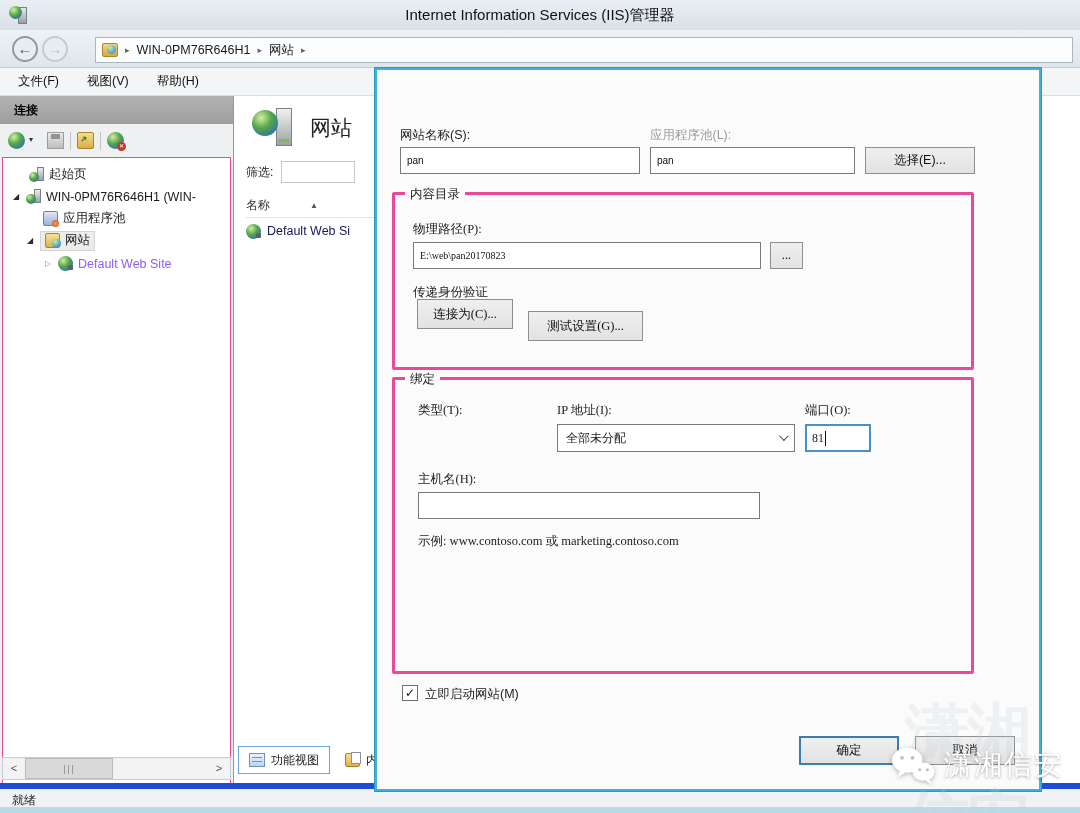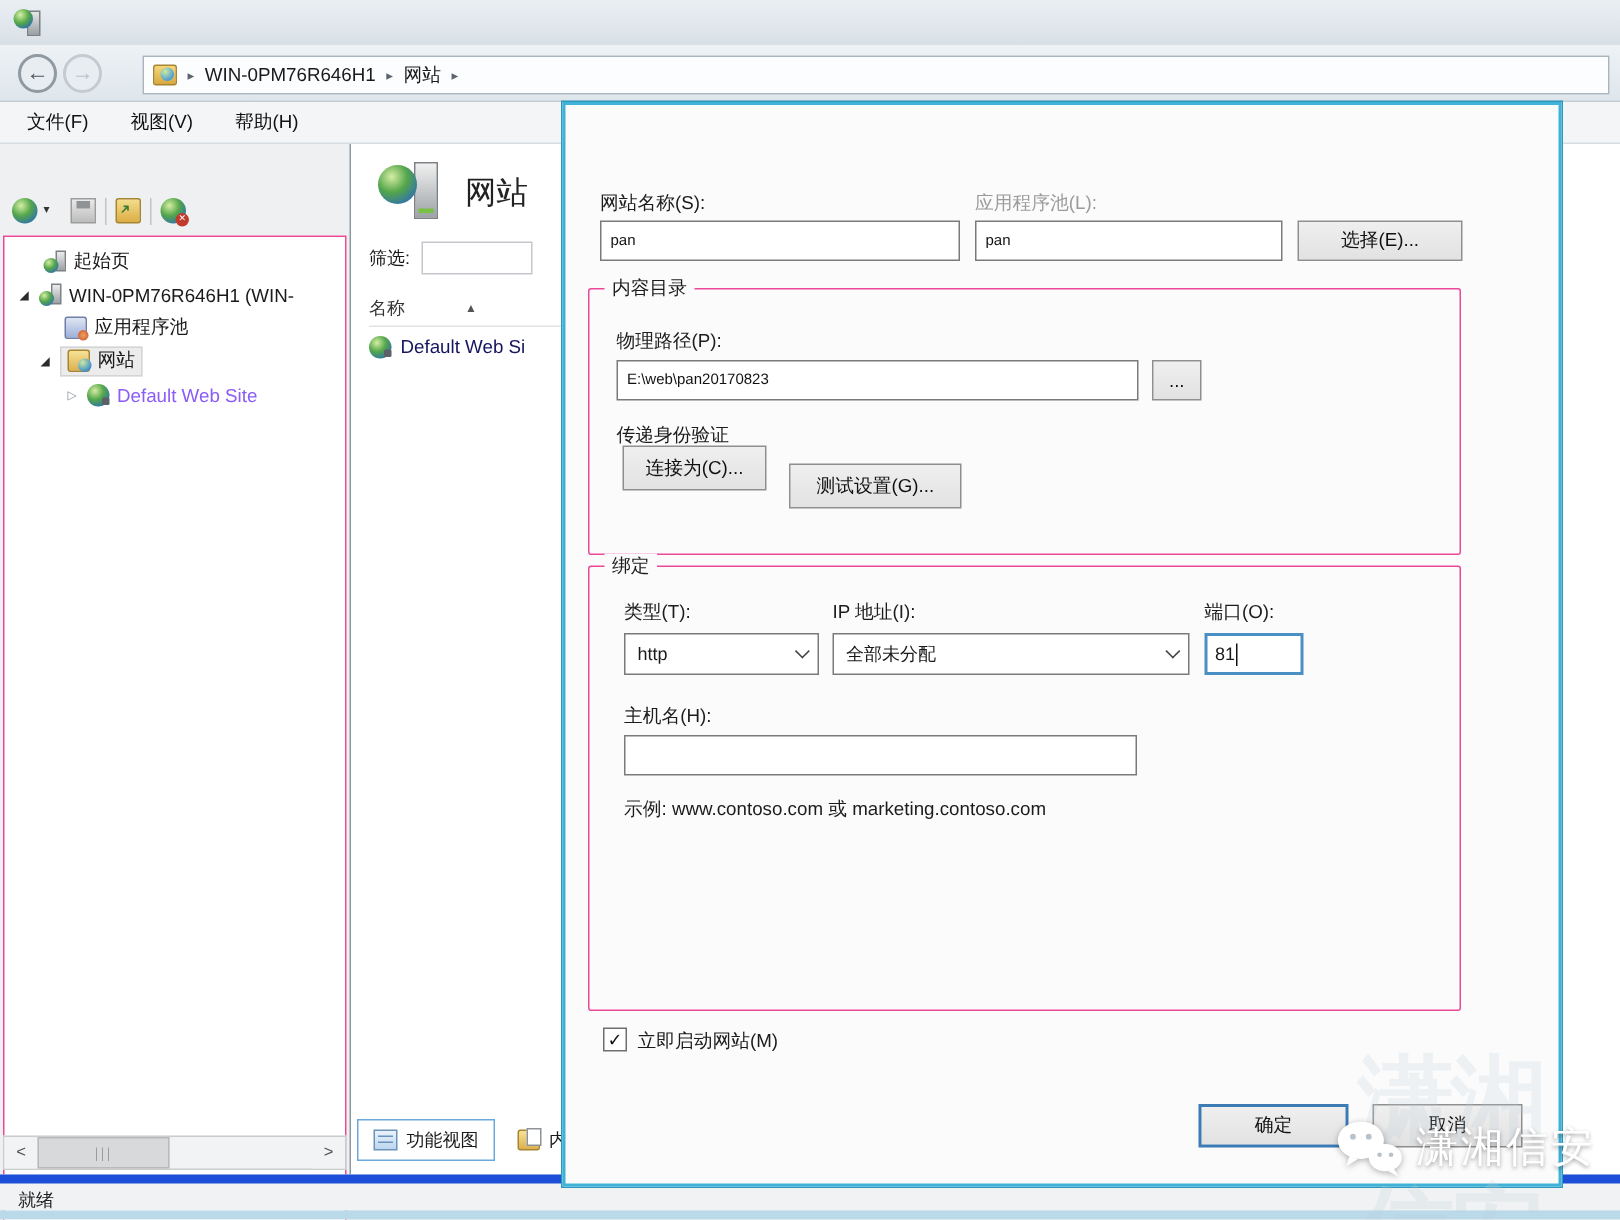--- a/index.html
+++ b/index.html
@@ -91,21 +91,21 @@
   
   #dialog { left:375px; top:68px; width:666px; height:723px; background:#fbfbfb; border:2px solid #3fb2d8; box-shadow:0 0 0 1px #2d98bd; z-index:30; }
   #dlg-titlebar { left:0; top:0; width:100%; height:31px; background:#57c6e7; display:flex; align-items:center; }
   #dlg-title { flex:1; text-align:center; font-size:14px; color:#0c0c0c; padding-left:70px; }
   #dlg-help { width:31px; height:25px; margin-right:1px; background:#9edcf2; border:1px solid #4a4a4a; text-align:center; line-height:23px; font-weight:bold; font-size:15px; color:#111; }
   #dlg-close { width:40px; height:25px; margin-right:2px; background:#c75e54; border:1px solid #4a4a4a; text-align:center; line-height:23px; font-weight:bold; font-size:13px; color:#111; }
   .dlg-label { position:absolute; font-size:12.5px; color:#1c1c1c; white-space:nowrap; }
   .dlg-label.dim { color:#9b9b9b; }
   .dlg-input { position:absolute; height:27px; background:#fff; border:1px solid #7a7a7a; font-family:inherit; font-size:10px; padding:0 6px; color:#111; }
   .dlg-btn { position:absolute; background:linear-gradient(#efefef,#e2e2e2); border:1px solid #8f8f8f; font-size:12.5px; color:#111; text-align:center; display:flex; align-items:center; justify-content:center; }
-  .group { position:absolute; border:1px solid #ec4899; border-radius:2px; }
+  .group { position:absolute; border:3px solid #ec4899; border-radius:2px;font-family:Liberation Serif, serif; }
   .group-title { position:absolute; top:-9px; left:10px; background:#fbfbfb; padding:0 5px; font-size:12.5px; color:#1c1c1c; }
   .dd { position:absolute; height:28px; background:#fff; border:1px solid #7a7a7a; display:flex; align-items:center; padding:0 8px; }
   .dd .chev { position:absolute; right:8px; top:9px; width:7px; height:7px; border-right:1.6px solid #444; border-bottom:1.6px solid #444; transform:rotate(45deg) translateY(-2px); }
   #port-input { border:2px solid #4a90c4; display:flex; align-items:center; padding:0 5px; background:#fff; position:absolute; }
   #port-caret { width:1px; height:15px; background:#111; margin-left:1px; }
   #chk-box { position:absolute; width:16px; height:16px; background:#fff; border:1px solid #6e6e6e; text-align:center; line-height:14px; font-size:12px; color:#111; font-weight:bold; }
   #ok-btn { border:2px solid #3d7bb5; }
   .example { position:absolute; font-size:12.5px; color:#1c1c1c; }
 
   
@@ -116,20 +116,21 @@
 </head>
 <body>
 
 <div id="window">
 
   <div id="titlebar" class="abs">
     <div id="app-icon" class="abs">
         <span class="srv"></span>
         <span class="glb"></span>
       </div>
+    <div id="window-title" class="abs">Internet Information Services (IIS)管理器</div>
   </div>
 
   <div id="navbar" class="abs">
     <div id="back-btn" class="navcircle"><span>←</span></div>
     <div id="fwd-btn" class="navcircle"><span>→</span></div>
     <div id="addressbar" class="abs">
       <span id="addr-icon"></span>
       <span class="crumb-arrow">▸</span>
       <span class="crumb">WIN-0PM76R646H1</span>
       <span class="crumb-arrow">▸</span>
@@ -138,20 +139,21 @@
     </div>
   </div>
 
   <div id="menubar" class="abs">
     <span class="menu-item">文件(F)</span>
     <span class="menu-item">视图(V)</span>
     <span class="menu-item">帮助(H)</span>
   </div>
 
   <div id="left-panel" class="abs">
+    <div id="conn-header" class="abs">连接</div>
     <div id="conn-toolbar" class="abs">
       <span class="ico16 globe globe-dd"></span>
       <span style="width:10px"></span>
       <span class="ico16 disk"></span>
       <span class="tb-sep"></span>
       <span class="ico16 folder-up"></span>
       <span class="tb-sep"></span>
       <span class="ico16 globe globe-x"></span>
     </div>
     <div id="tree-box" class="abs">
@@ -248,24 +250,20 @@
       <span class="dlg-label" style="left:18px; top:89px;">传递身份验证</span>
       <div class="dlg-btn" style="left:22px; top:104px; width:96px; height:30px;">连接为(C)...</div>
       <div class="dlg-btn" style="left:133px; top:116px; width:115px; height:30px;">测试设置(G)...</div>
     </div>
 
     <div class="group" style="left:15px; top:307px; width:582px; height:297px;">
       <span class="group-title">绑定</span>
       <span class="dlg-label" style="left:23px; top:22px;">类型(T):</span>
       <span class="dlg-label" style="left:162px; top:22px;">IP 地址(I):</span>
       <span class="dlg-label" style="left:410px; top:22px;">端口(O):</span>
-      <div class="dd" style="left:23px; top:44px; width:130px;">
-        <span>http</span>
-          <span class="chev"></span>
-      </div>
       <div class="dd" style="left:162px; top:44px; width:238px;">
         <span>全部未分配</span>
           <span class="chev"></span>
       </div>
       <div id="port-input" style="left:410px; top:44px; width:66px; height:28px;">
         <span>81</span>
           <span id="port-caret"></span>
       </div>
       <span class="dlg-label" style="left:23px; top:91px;">主机名(H):</span>
       <input class="dlg-input" style="left: 23px; top: 112px; width: 342px;" value="">

